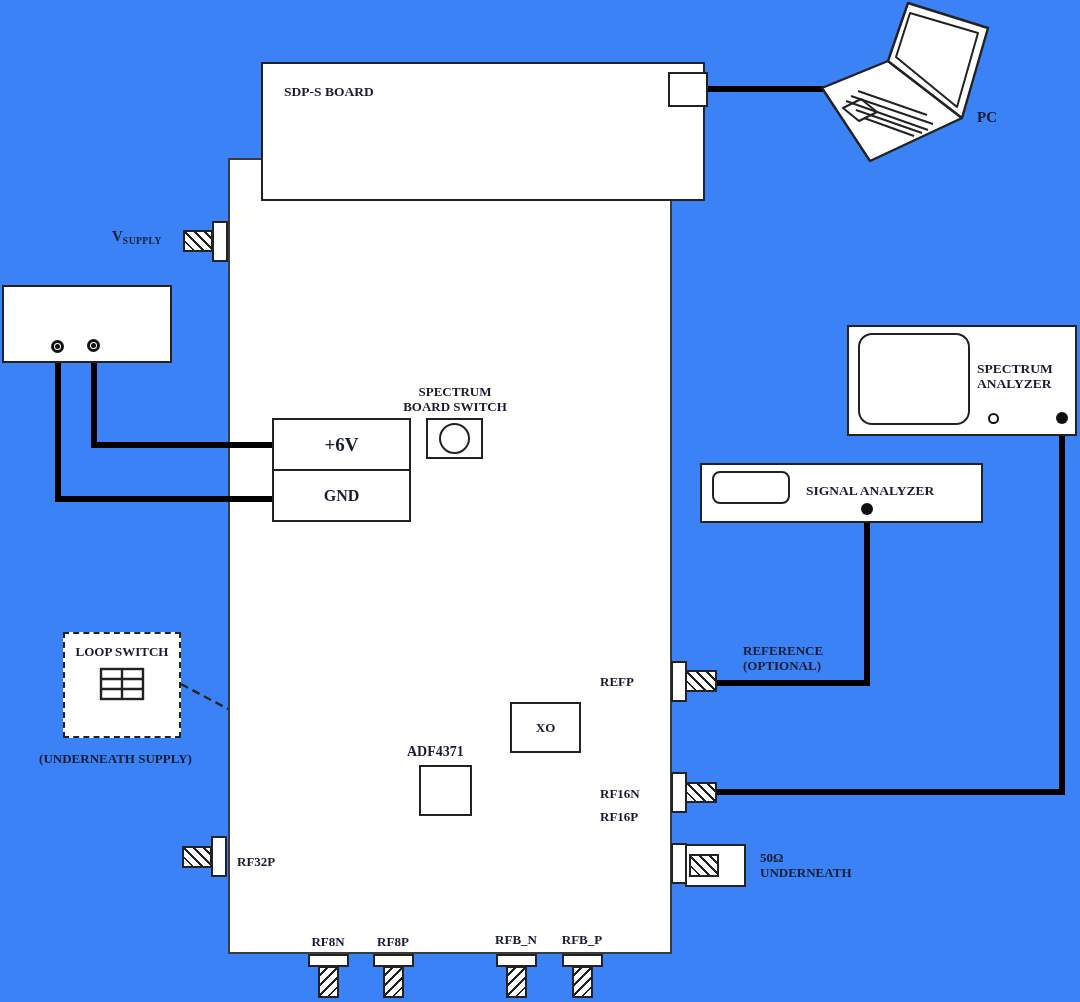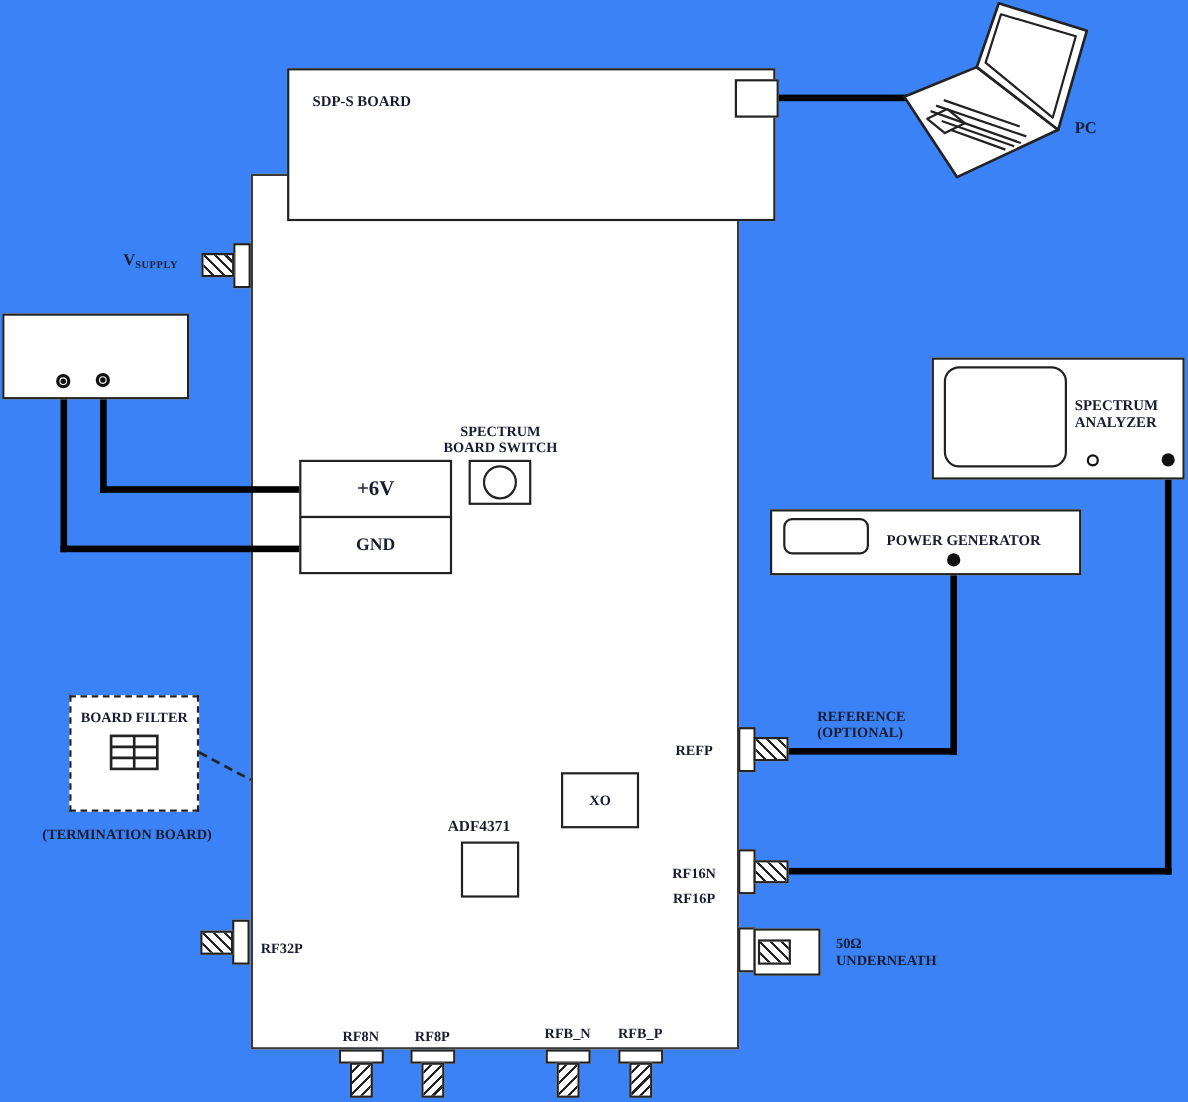--- a/index.html
+++ b/index.html
@@ -5,21 +5,21 @@
   html,body{margin:0;padding:0;background:#ffffff;}
   .canvas{
     position:relative;width:1080px;height:1002px;background:#3b82f6;
     font-family:Liberation Serif, serif;overflow:hidden;
   }
   .box{position:absolute;border:2px solid #222222;background:#ffffff;box-sizing:border-box;}
   .thinbox{position:absolute;border:2px solid #333333;background:#ffffff;box-sizing:border-box;}
   .dashedbox{position:absolute;border:2px dashed #222222;background:#ffffff;box-sizing:border-box;}
   .lbl{position:absolute;font-weight:bold;color:#191c31;font-size:13px;line-height:15px;white-space:nowrap;}
   .lbl.center{text-align:center;}
-  .lbl.right{text-align:center;}
+  .lbl.right{text-align:left;}
   .cable{position:absolute;background:#000000;}
   .hatch{
     position:absolute;border:2px solid #222222;box-sizing:border-box;background-color:#ffffff;
     background-image:repeating-linear-gradient(45deg,transparent 0 5px,#222222 5px 7px);
   }
   .hatch.up{background-image:repeating-linear-gradient(-45deg,transparent 0 5px,#222222 5px 7px);}
   .term-ring{position:absolute;width:13px;height:13px;border:3px solid #111111;border-radius:50%;
     box-sizing:border-box;background:#ffffff;}
   .term-ring::after{content:"";position:absolute;left:1px;top:1px;width:5px;height:5px;
     background:#111111;border-radius:50%;}
@@ -71,41 +71,41 @@
   <span class="lbl center" style="left:272px;top:488px;width:139px;font-size:16px;">GND</span>
 
   <span class="lbl center" style="left:395px;top:384px;width:120px;">
     <span>SPECTRUM</span><br>
     <span>BOARD SWITCH</span>
   </span>
   <div class="box" style="left:426px;top:418px;width:57px;height:41px;"></div>
   <div class="circle" style="left:439px;top:423px;width:31px;height:31px;"></div>
 
   <div class="dashedbox" style="left:63px;top:632px;width:118px;height:106px;"></div>
-  <span class="lbl center" style="left:63px;top:644px;width:118px;">BOARD FILTER</span>
-  <span class="lbl center" style="left:18px;top:751px;width:195px;">(TERMINATION BOARD)</span>
+  <span class="lbl center" style="left:63px;top:644px;width:118px;">LOOP SWITCH</span>
+  <span class="lbl center" style="left:18px;top:751px;width:195px;">(UNDERNEATH SUPPLY)</span>
 
   <span class="lbl" style="left:407px;top:744px;font-size:14px;text-align:right;">ADF4371</span>
   <div class="box" style="left:419px;top:765px;width:53px;height:51px;"></div>
 
   <div class="box" style="left:510px;top:702px;width:71px;height:51px;"></div>
   <span class="lbl center" style="left:510px;top:720px;width:71px;">XO</span>
 
   <div class="box" style="left:847px;top:325px;width:230px;height:111px;"></div>
   <div class="round-screen" style="left:858px;top:333px;width:112px;height:92px;"></div>
   <span class="lbl" style="left:977px;top:361px;font-size:13.5px;">
     <span>SPECTRUM</span><br>
     <span>ANALYZER</span>
   </span>
   <div class="small-ring" style="left:988px;top:413px;"></div>
   <div class="term-dot" style="left:1056px;top:412px;"></div>
 
   <div class="box" style="left:700px;top:463px;width:283px;height:60px;"></div>
   <div class="round-display" style="left:712px;top:471px;width:78px;height:33px;"></div>
-  <span class="lbl" style="left:806px;top:483px;font-size:13.5px;">POWER GENERATOR</span>
+  <span class="lbl" style="left:806px;top:483px;font-size:13.5px;">SIGNAL ANALYZER</span>
   <div class="term-dot" style="left:861px;top:503px;"></div>
 
   <span class="lbl" style="left:743px;top:643px;">
     <span>REFERENCE</span><br>
     <span>(OPTIONAL)</span>
   </span>
 
   <div class="box" style="left:671px;top:661px;width:16px;height:41px;"></div>
   <div class="hatch" style="left:685px;top:670px;width:32px;height:22px;"></div>
   <span class="lbl right" style="left:600px;top:674px;width:62px;">REFP</span>

